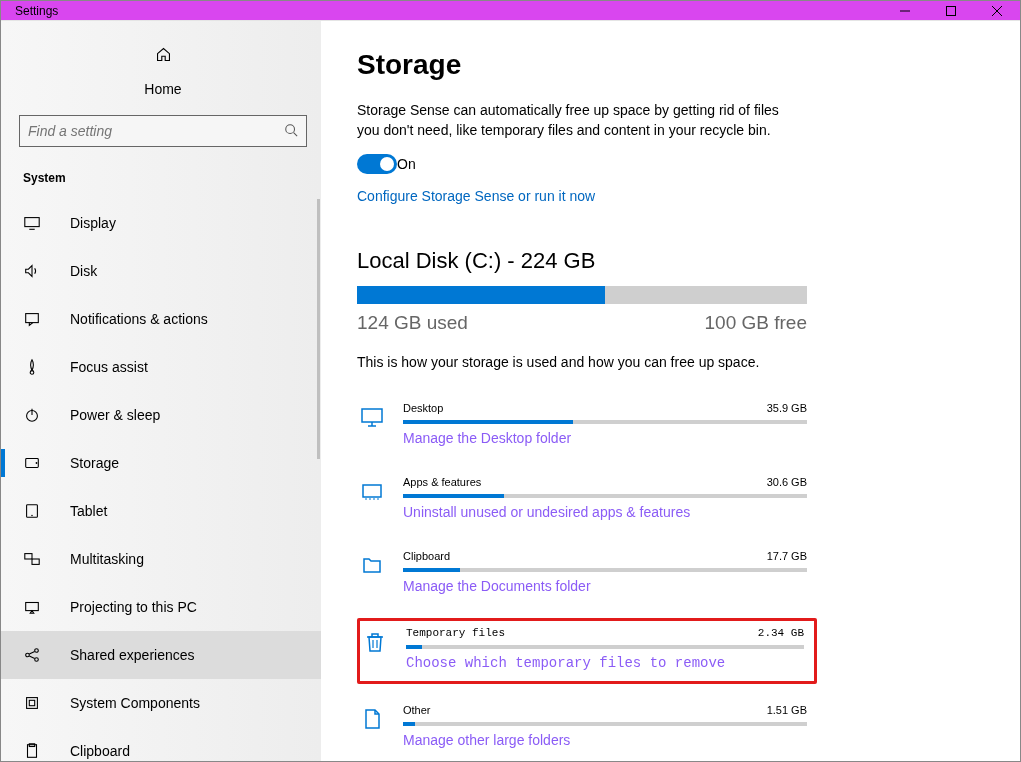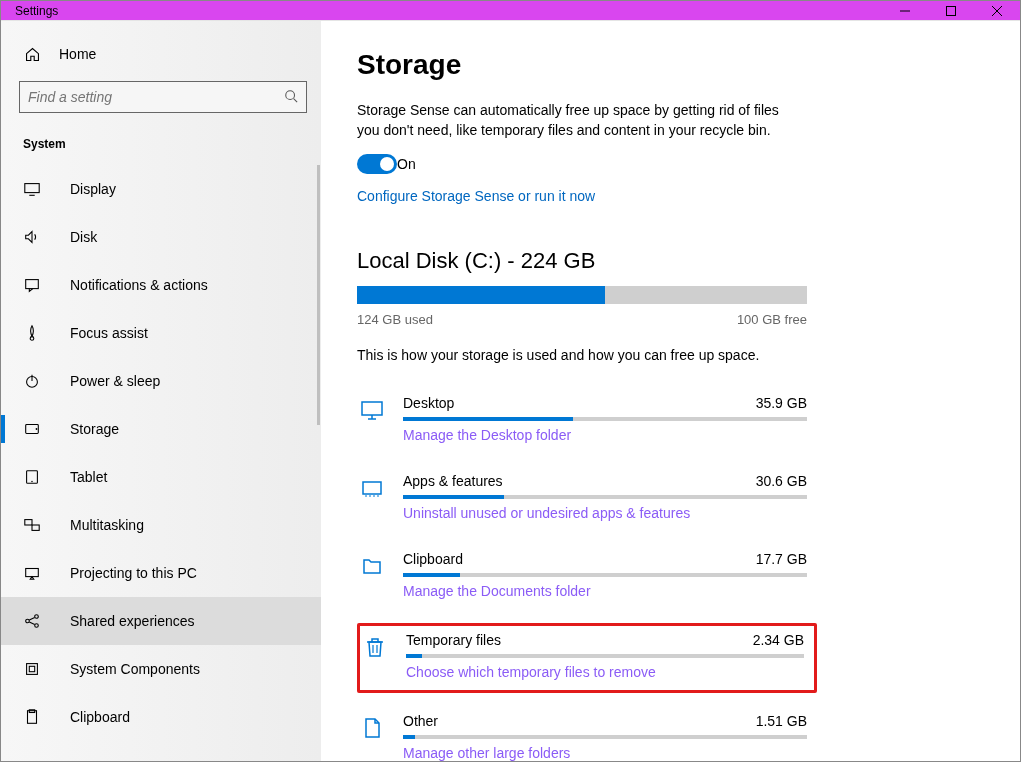--- a/index.html
+++ b/index.html
@@ -57,20 +57,21 @@
       padding-top: 14px;
       overflow: hidden;
     }
     .home-row {
       display: flex;
       align-items: center;
       gap: 18px;
       padding: 10px 18px 10px 22px;
       font-size: 14px;
       cursor: default;
+      flex-direction: column;
     }
     .search-wrap {
       padding: 8px 14px 14px 18px;
     }
     .search-box {
       display: flex;
       align-items: center;
       border: 1px solid #666;
       height: 32px;
       padding: 0 8px;
@@ -194,52 +195,53 @@
     }
     .disk-bar-fill {
       height: 100%;
       background: #0078d4;
     }
     .disk-labels {
       width: 450px;
       display: flex;
       justify-content: space-between;
       color: #666;
-      font-size: 13px;
+      font-size: 19px;
       margin-bottom: 20px;
     }
     .subdesc {
       margin-bottom: 26px;
     }
     .cat {
       display: flex;
       align-items: flex-start;
       gap: 18px;
       width: 460px;
       padding: 6px 10px 10px 2px;
       cursor: default;
     }
     .cat.highlighted {
       border: 3px solid #e21b1b;
       border-radius: 2px;
+      font-family: Liberation Mono, monospace;
     }
     .cat-icon {
       width: 26px;
       height: 26px;
       margin-top: 2px;
       color: #0078d4;
       display: flex;
       align-items: center;
       justify-content: center;
     }
     .cat-body { flex: 1; }
     .cat-head {
       display: flex;
       justify-content: space-between;
-      font-size: 14px;
+      font-size: 11px;
     }
     .cat-bar {
       height: 4px;
       background: #cfcfcf;
       margin: 6px 0 6px 0;
     }
     .cat-bar-fill {
       height: 100%;
       background: #0078d4;
     }

